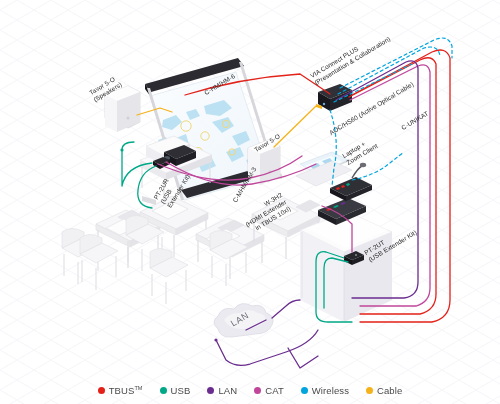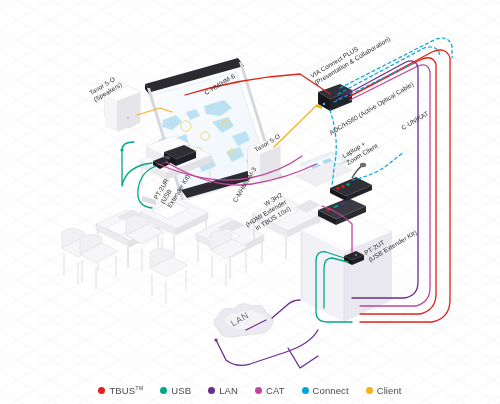--- a/index.html
+++ b/index.html
@@ -384,19 +384,19 @@
   <div class="legend-item">
     <span class="legend-dot" style="background:#6a2d8f"></span>
     <span class="legend-label">LAN</span>
   </div>
   <div class="legend-item">
     <span class="legend-dot" style="background:#c0459b"></span>
     <span class="legend-label">CAT</span>
   </div>
   <div class="legend-item">
     <span class="legend-dot" style="background:#00a5dd"></span>
-    <span class="legend-label">Connect</span>
+    <span class="legend-label">Wireless</span>
   </div>
   <div class="legend-item">
     <span class="legend-dot" style="background:#f5b31b"></span>
-    <span class="legend-label">Client</span>
+    <span class="legend-label">Cable</span>
   </div>
 </div>
 
 </body></html>

